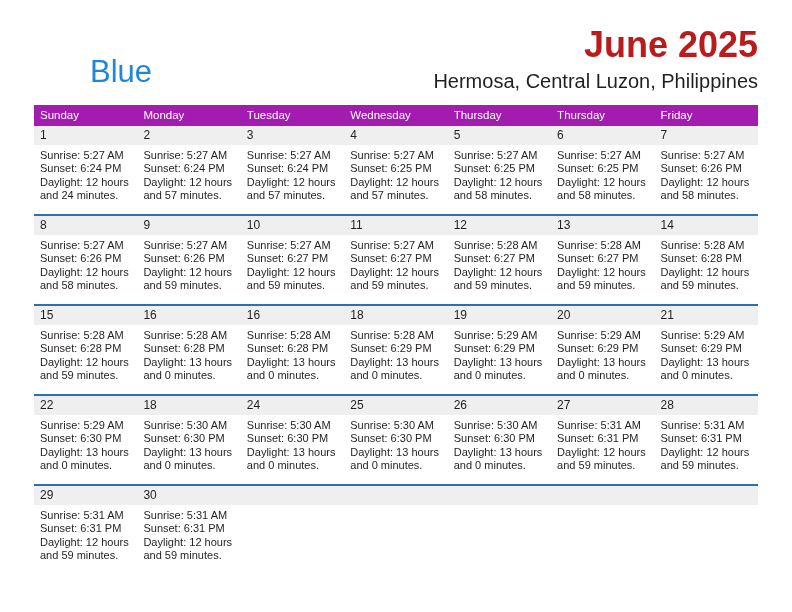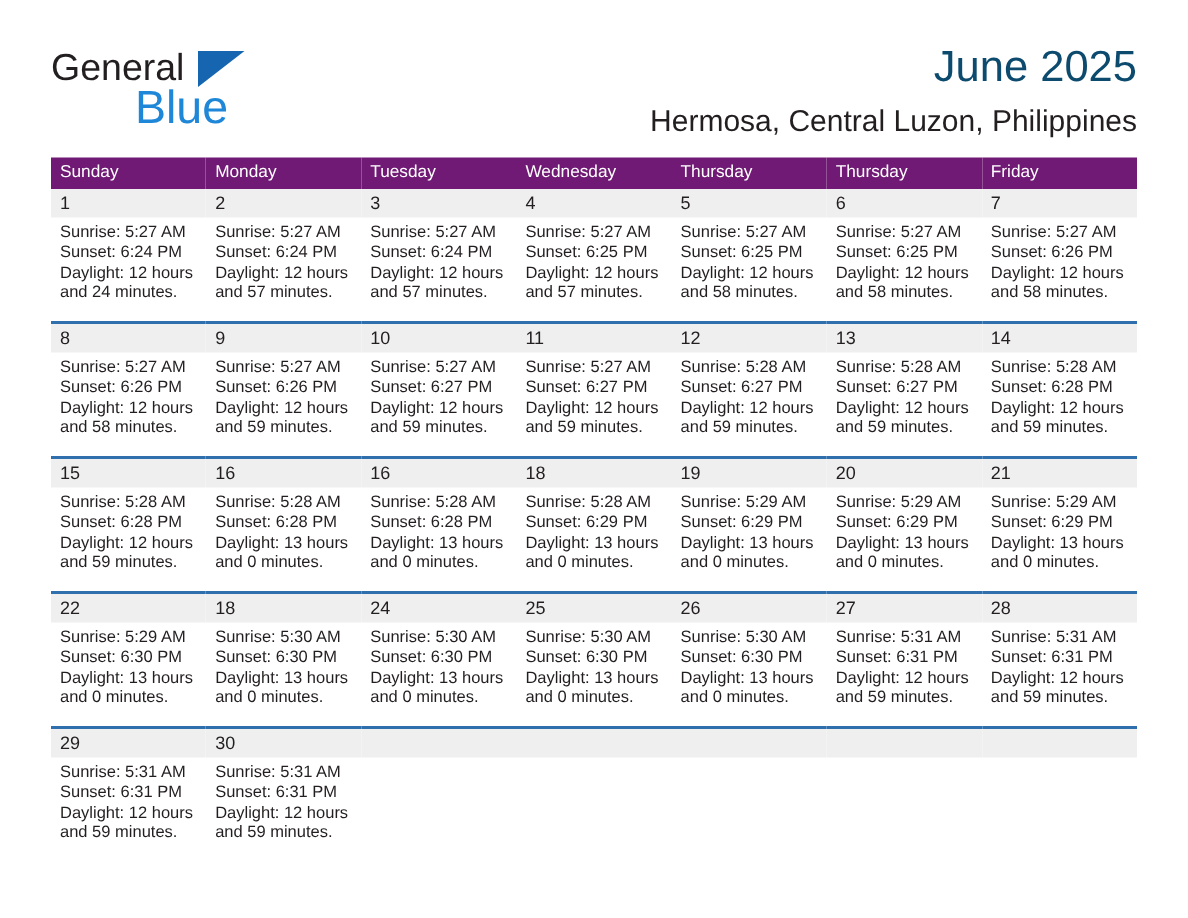--- a/index.html
+++ b/index.html
@@ -66,24 +66,25 @@
     font-family: "Liberation Sans", sans-serif;
   }
 
   .title-block {
     position: absolute;
     right: 34px;
     top: 28px;
     text-align: right;
   }
   .cal-title {
-    font-size: 29px;
-    color: #0c4a6e;
+    font-size: 36px;
+    color: #b91c1c;
     line-height: 34px;
     white-space: nowrap;
+    font-weight: bold;
   }
   .cal-subtitle {
     margin-top: 10px;
     font-size: 20px;
     color: #231f20;
     line-height: 18px;
     white-space: nowrap;
   }
 
   
@@ -91,21 +92,21 @@
     position: absolute;
     left: 34px;
     top: 105px;
     width: 724px;
     border-collapse: collapse;
     table-layout: fixed;
   }
   .calendar col { width: 103.42px; }
 
   thead th {
-    background: #701a75;
+    background: #a21caf;
     color: #ffffff;
     font-size: 11.5px;
     font-weight: normal;
     text-align: left;
     padding: 4px 0 4px 6px;
     height: 12px;
     line-height: 13px;
     border: 0;
   }
 
@@ -146,24 +147,20 @@
   .cell-lines div { white-space: nowrap; }
 </style>
 </head>
 <body>
 
 <div class="page">
 
   <div class="top">
 
     <div class="brand">
-      <div class="brand-row1">
-        <span class="brand-general">General</span>
-        <span class="brand-triangle"></span>
-      </div>
       <span class="brand-blue">Blue</span>
     </div>
 
     <div class="title-block">
       <div class="cal-title">June 2025</div>
       <div class="cal-subtitle">Hermosa, Central Luzon, Philippines</div>
     </div>
 
   </div>
 

